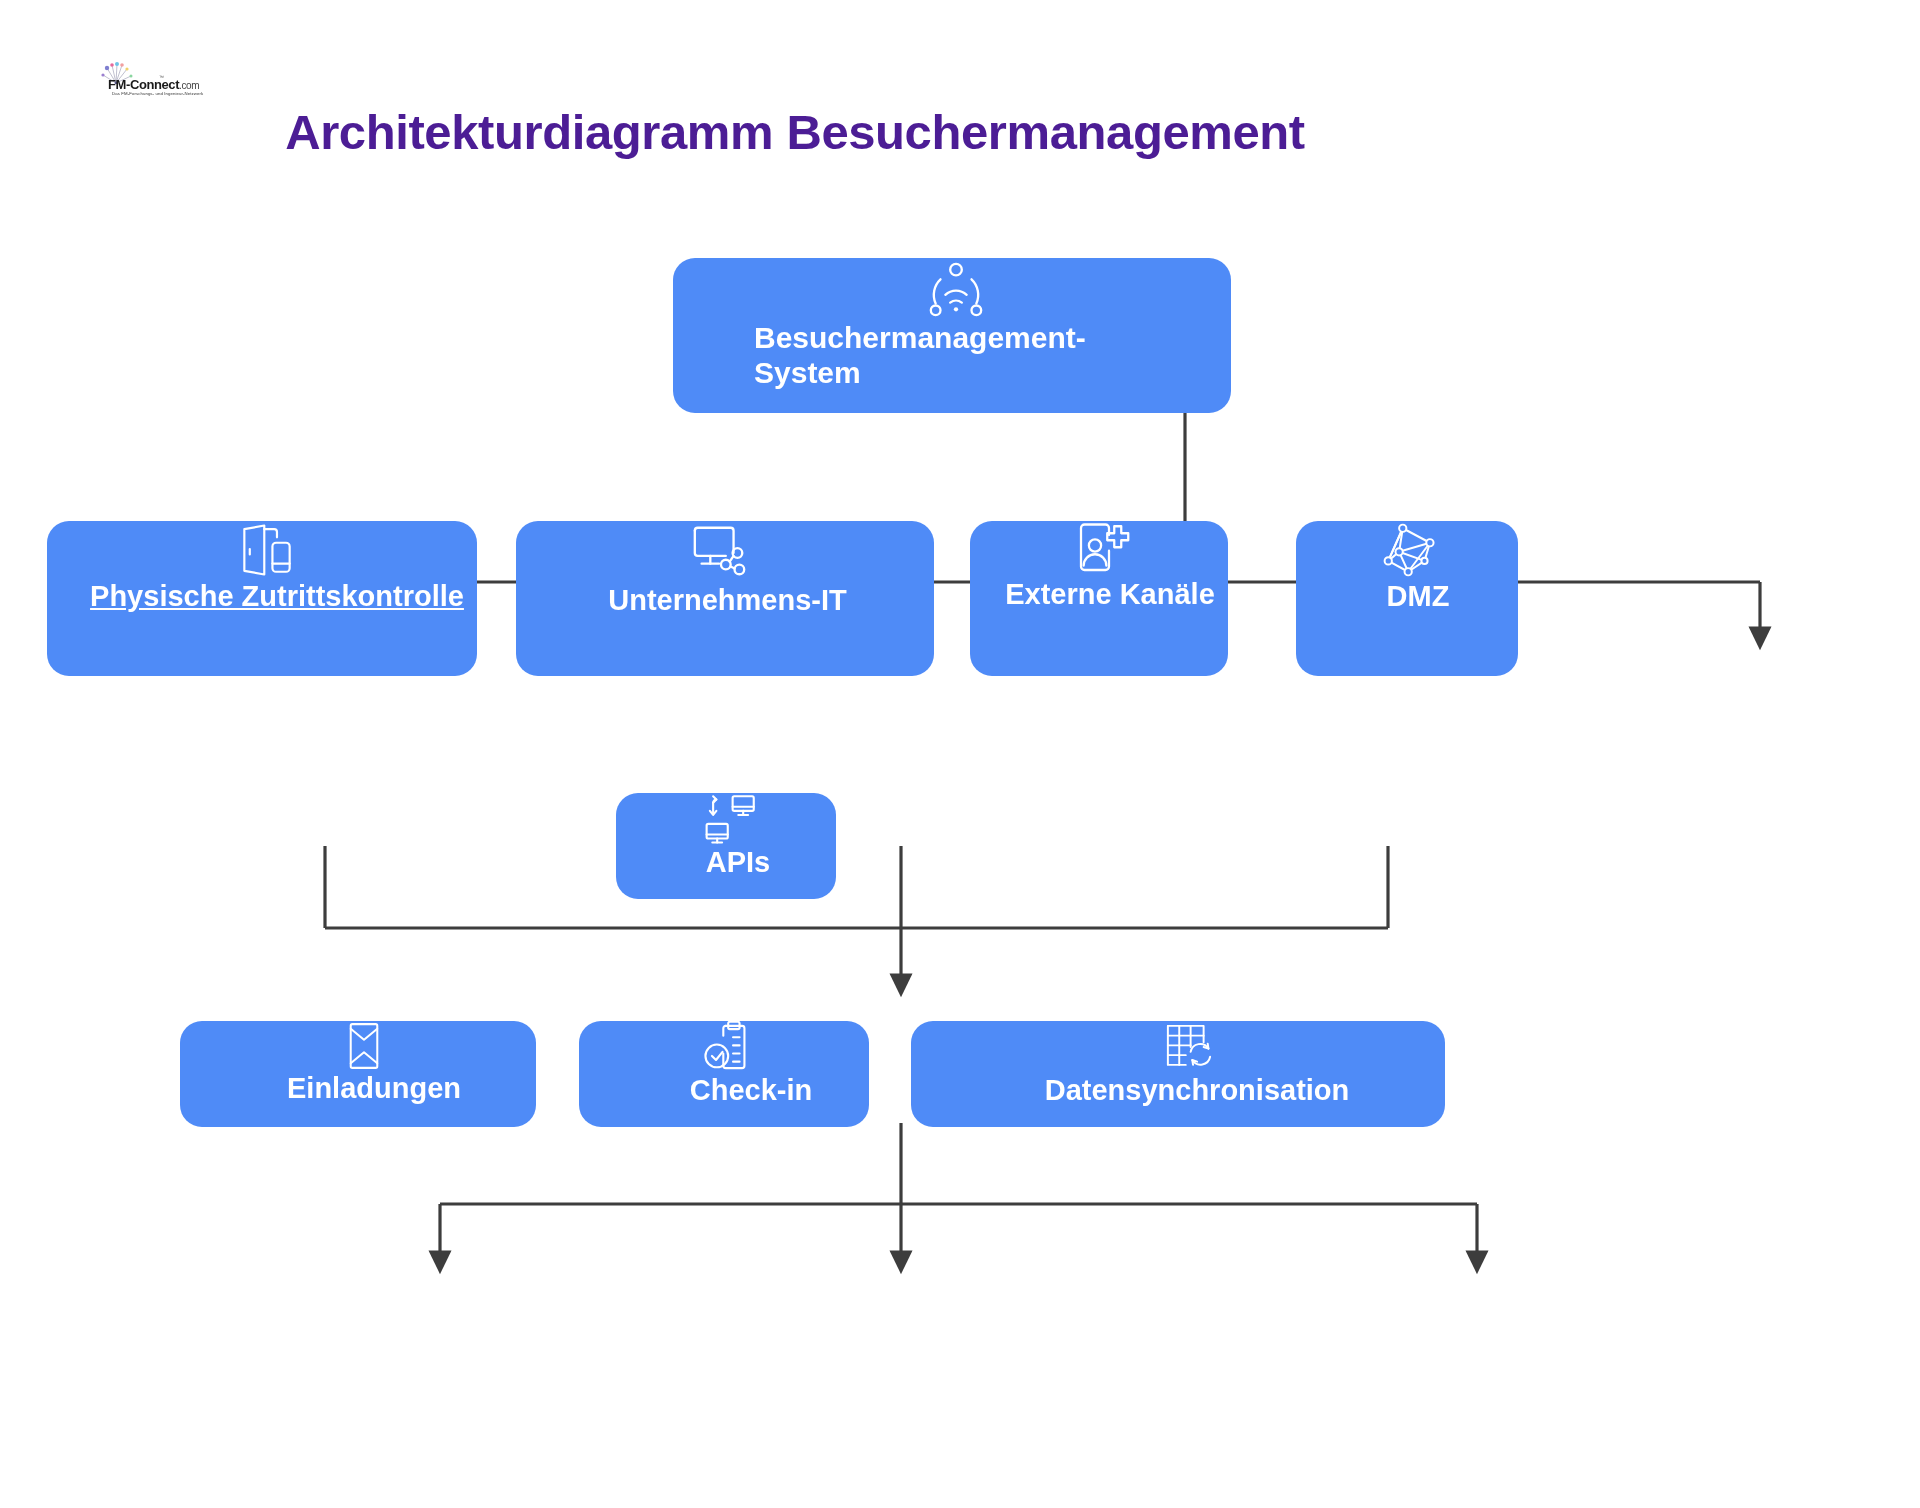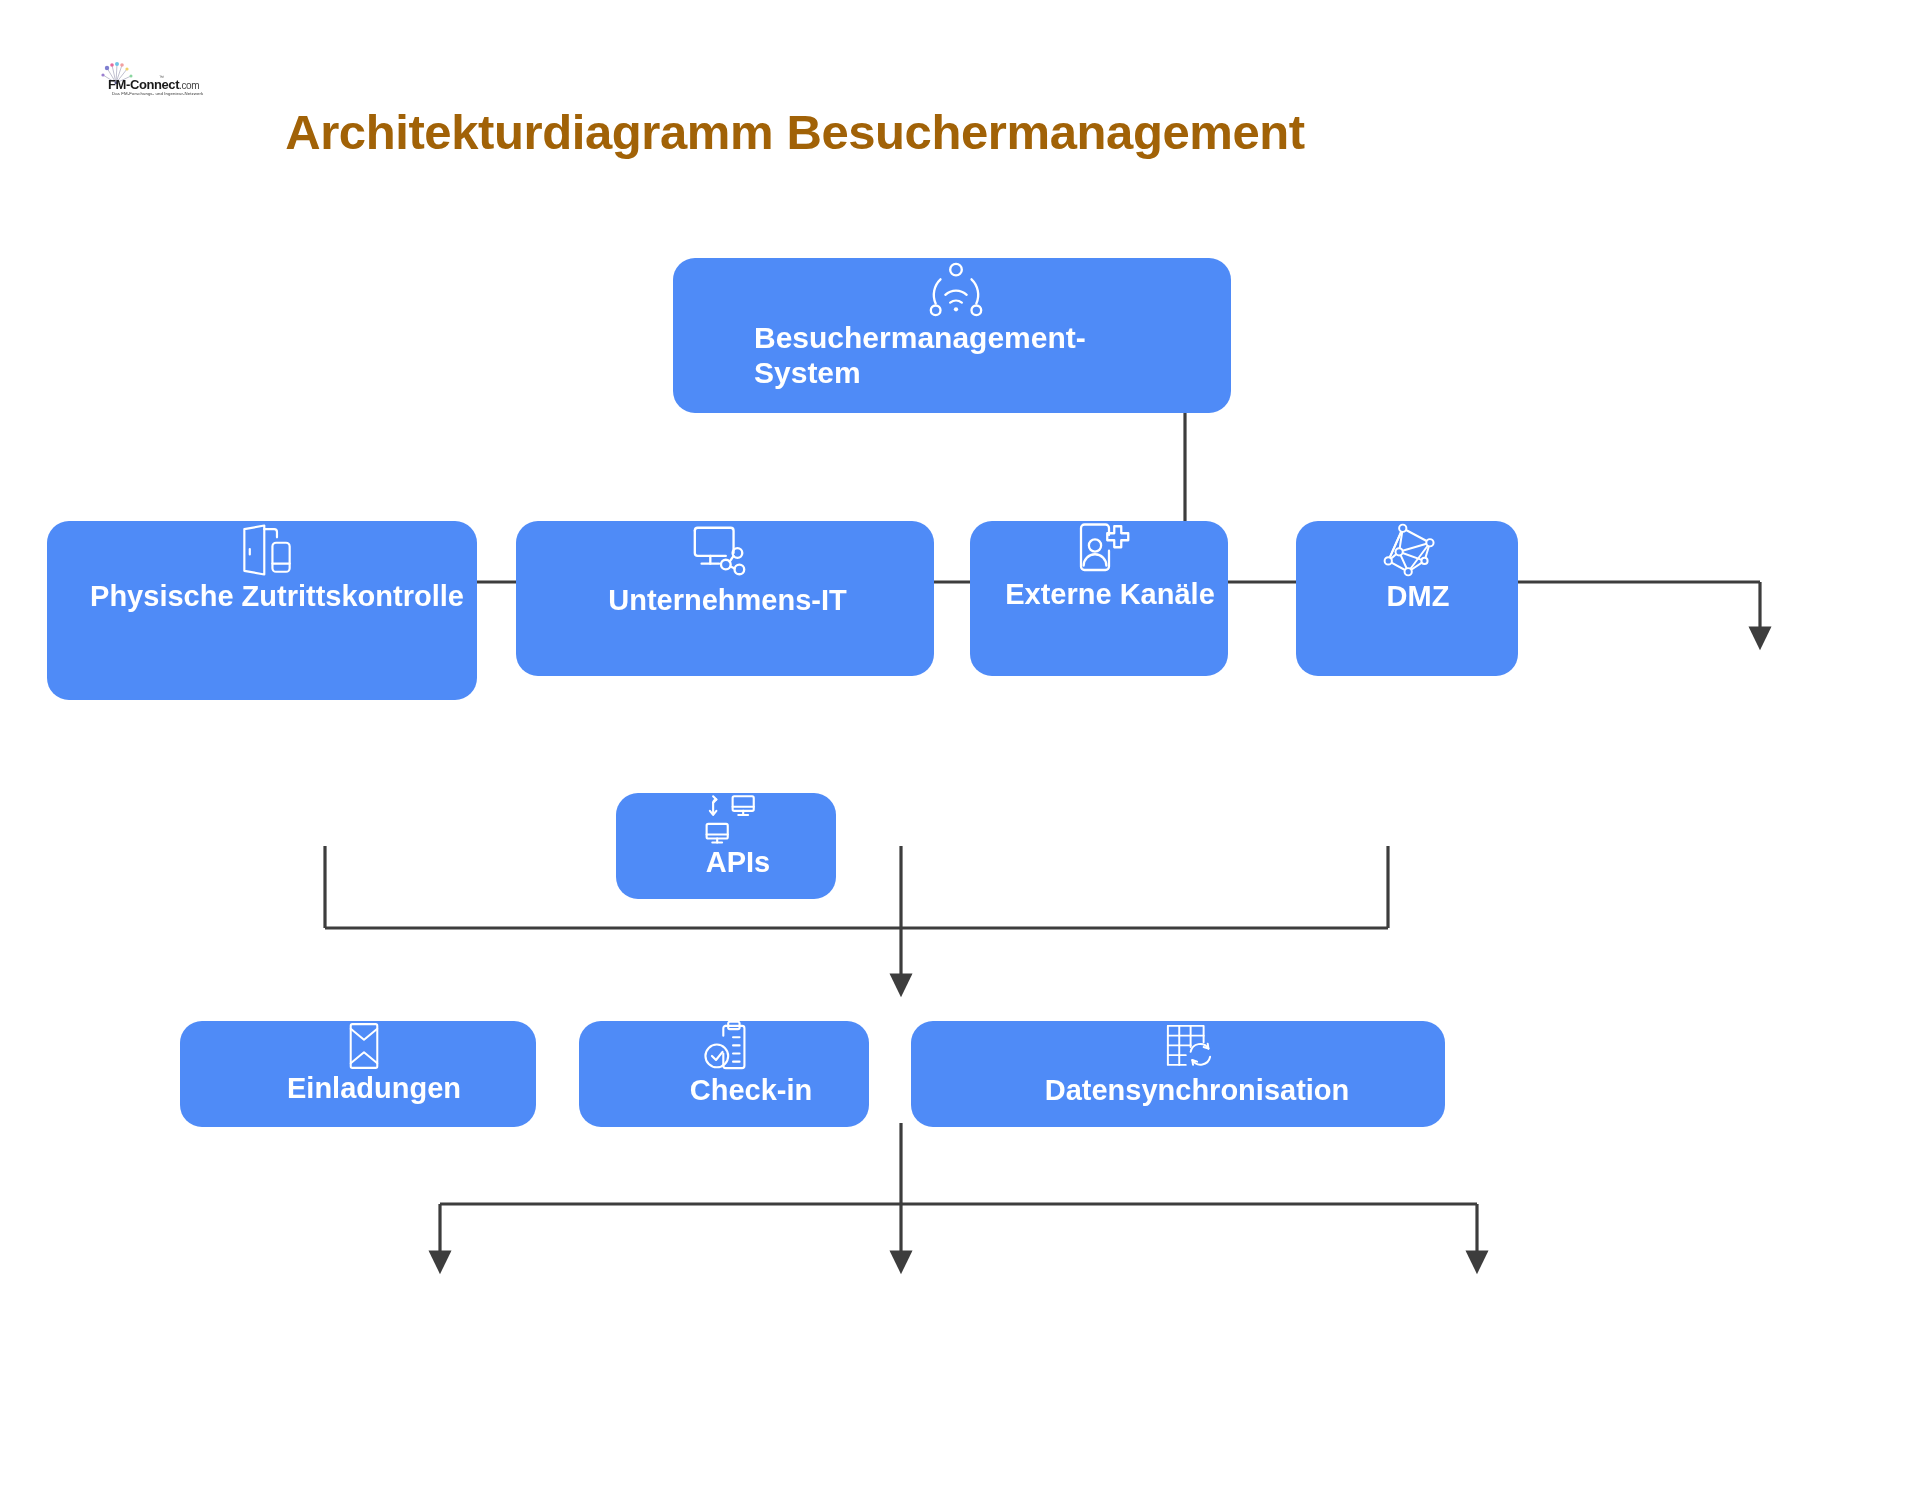--- a/index.html
+++ b/index.html
@@ -68,21 +68,21 @@
 
   
   #title {
     position: absolute;
     left: 0;
     top: 104px;
     width: 1590px;
     text-align: center;
     font-size: 49px;
     font-weight: bold;
-    color: #a16207;
+    color: #4c1d95;
     letter-spacing: -0.4px;
   }
 
   
   #connectors {
     position: absolute;
     left: 0;
     top: 0;
     width: 1920px;
     height: 1508px;
@@ -114,22 +114,23 @@
   
   #node-root {
     left: 673px; top: 258px; width: 558px; height: 155px;
     padding-left: 24px;
   }
   #node-root .node-icon { width: 62px; height: 62px; margin-right: 16px; }
   #node-root .node-label { font-size: 30px; max-width: 420px; }
 
   
   #node-access {
-    left: 47px; top: 521px; width: 430px; height: 179px;
+    left: 47px; top: 521px; width: 430px; height: 155px;
     padding-left: 30px;
+    text-decoration: underline;
   }
   #node-access .node-icon { width: 58px; height: 58px; margin-right: 20px; }
   #node-access .node-label { font-size: 29px; }
 
   #node-it {
     left: 516px; top: 521px; width: 418px; height: 155px;
     padding-left: 5px;
   }
   #node-it .node-icon { width: 62px; height: 62px; margin-right: 16px; }
   #node-it .node-label { font-size: 29px; white-space: nowrap; }

